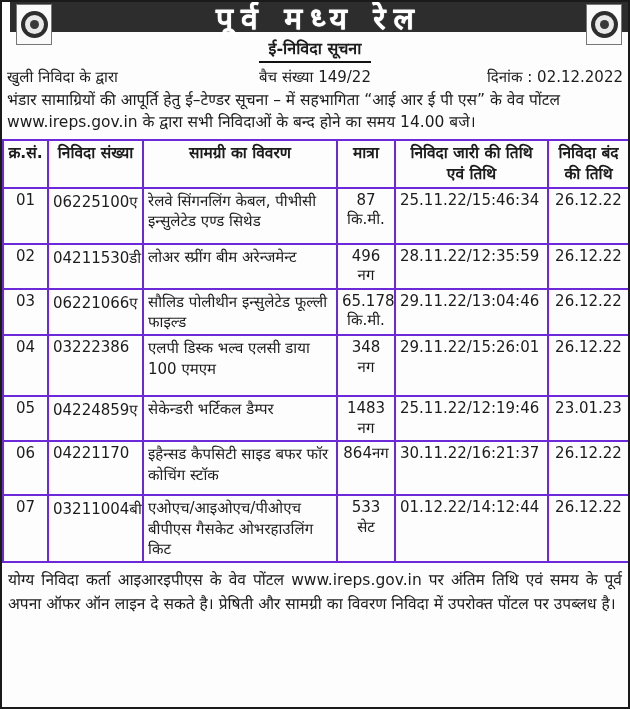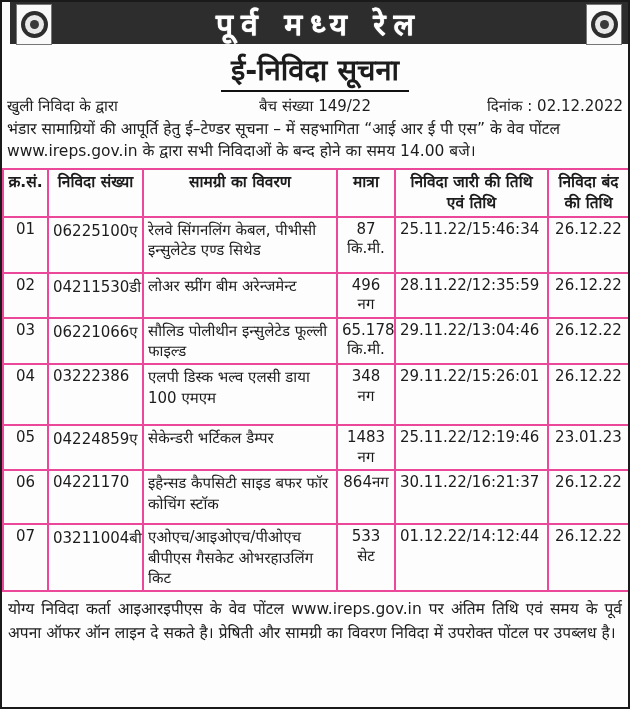--- a/index.html
+++ b/index.html
@@ -14,21 +14,21 @@
     position: relative;
     width: 630px; height: 709px;
     background: #fdfdfd;
     border: 2px solid #1a1a1a;
     display: flex; flex-direction: column;
     overflow: hidden;
   }
   
   .header-bar {
     position: relative;
-    height: 42px;
+    height: 30px;
     background: #2d2d2d;
     display: flex; align-items: center; justify-content: center;
     flex: 0 0 auto;
     margin-left: 8px;
   }
   .logo-box {
     position: absolute; top: 3px;
     width: 34px; height: 39px;
     background: #fafafa;
     display: flex; align-items: center; justify-content: center;
@@ -52,21 +52,21 @@
     color: #ffffff;
     font-size: 30px; font-weight: bold;
     letter-spacing: 8px;
     text-shadow: 0 0 1px #fff;
     white-space: nowrap;
   }
   
   .subtitle-row { text-align: center; padding: 5px 0 3px; flex: 0 0 auto; }
   .subtitle {
     display: inline-block;
-    font-size: 29px; font-weight: bold;
+    font-size: 16px; font-weight: bold;
     border-bottom: 2px solid #111;
     padding: 0 10px 2px;
   }
   
   .info-row {
     display: flex; align-items: baseline;
     padding: 0 5px 2px; font-size: 15px;
     flex: 0 0 auto;
   }
   .info-left  { flex: 1; text-align: left; }
@@ -79,21 +79,21 @@
     text-align: left;
     flex: 0 0 auto;
   }
   
   table.tender {
     border-collapse: collapse;
     width: 626px; table-layout: fixed;
     flex: 0 0 auto;
   }
   table.tender th, table.tender td {
-    border: 2px solid #ec4899;
+    border: 2px solid #6d28d9;
     padding: 2px 4px;
     vertical-align: top;
     font-size: 15px;
     overflow: hidden;
   }
   table.tender th {
     font-size: 15.5px; font-weight: bold;
     text-align: center; line-height: 1.35;
   }
   col.c-sn    { width: 45px; }

